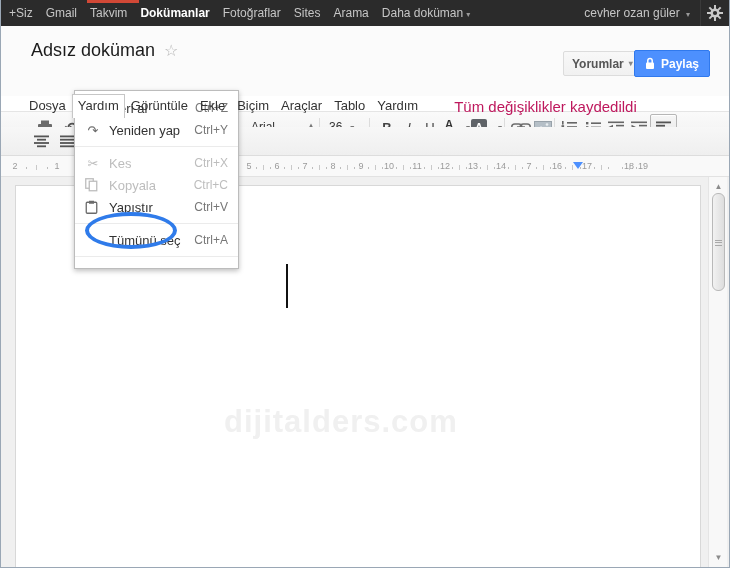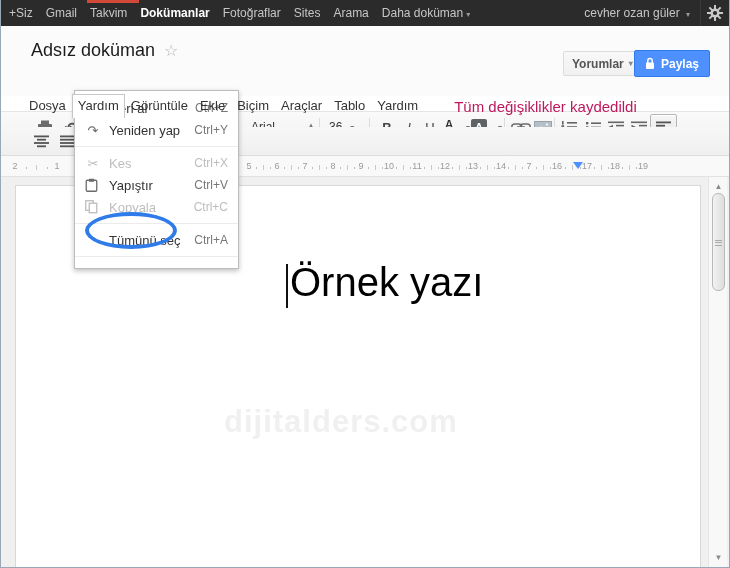--- a/index.html
+++ b/index.html
@@ -377,33 +377,32 @@
         <span class="rtick tall" style="left: 542px;"></span>
         <span class="rtick" style="left: 549px;"></span>
         <span class="rnum" style="left: 556px;">16</span>
         <span class="rtick" style="left: 563.5px;"></span>
         <span class="rtick tall" style="left: 571px;"></span>
         <span class="rtick" style="left: 578.5px;"></span>
         <span class="rnum" style="left: 586px;">17</span>
         <span class="rtick" style="left: 593px;"></span>
         <span class="rtick tall" style="left: 600px;"></span>
         <span class="rtick" style="left: 607px;"></span>
-        <span class="rnum" style="left: 614px;">18</span>
+        <span class="rnum" style="left: 628px;">18</span>
         <span class="rtick" style="left: 621px;"></span>
         <span class="rtick tall" style="left: 628px;"></span>
         <span class="rtick" style="left: 635px;"></span>
         <span class="rnum" style="left: 642px;">19</span>
       </div>
     <div id="ruler-indent-marker" style="left: 572px; border-top-color: rgb(77, 144, 254);"></div>
   </div>
 
   <div id="docarea">
     <div id="page">
       <div id="cursor"></div>
-      <div id="doc-text">Örnek yazı</div>
       <div id="watermark">dijitalders.com</div>
     </div>
     <div id="scrollbar">
       <div class="sb-arrow" id="sb-up">▲</div>
       <div id="sb-thumb">
         <div class="grips">
             <div class="grip"></div>
             <div class="grip"></div>
             <div class="grip"></div>
           </div>
@@ -422,40 +421,40 @@
       <span class="mic">↷</span>
       <span class="mlabel">Yeniden yap</span>
       <span class="mshort">Ctrl+Y</span>
     </div>
     <div class="msep"></div>
     <div class="mi disabled">
       <span class="mic">✂</span>
       <span class="mlabel">Kes</span>
       <span class="mshort">Ctrl+X</span>
     </div>
+    <div class="mi disabled">
+      <span class="mic">
+        <svg width="13" height="14" viewBox="0 0 13 14">
+          <rect x="0.75" y="0.75" width="7.5" height="9.5" fill="#fff" stroke="currentColor" stroke-width="1.3"></rect>
+          <rect x="4.25" y="3.25" width="7.5" height="9.5" fill="#fff" stroke="currentColor" stroke-width="1.3"></rect>
+        </svg>
+      </span>
+      <span class="mlabel">Kopyala</span>
+      <span class="mshort">Ctrl+C</span>
+    </div>
     <div class="mi">
       <span class="mic">
         <svg width="13" height="14" viewBox="0 0 13 14">
           <rect x="1.25" y="2.25" width="10.5" height="11" rx="1" fill="#fff" stroke="currentColor" stroke-width="1.3"></rect>
           <rect x="4" y="0.75" width="5" height="3" fill="currentColor"></rect>
         </svg>
       </span>
       <span class="mlabel">Yapıştır</span>
       <span class="mshort">Ctrl+V</span>
     </div>
-    <div class="mi disabled">
-      <span class="mic">
-        <svg width="13" height="14" viewBox="0 0 13 14">
-          <rect x="0.75" y="0.75" width="7.5" height="9.5" fill="#fff" stroke="currentColor" stroke-width="1.3"></rect>
-          <rect x="4.25" y="3.25" width="7.5" height="9.5" fill="#fff" stroke="currentColor" stroke-width="1.3"></rect>
-        </svg>
-      </span>
-      <span class="mlabel">Kopyala</span>
-      <span class="mshort">Ctrl+C</span>
-    </div>
     <div class="msep"></div>
     <div class="mi">
       <span class="mic"></span>
       <span class="mlabel">Tümünü seç</span>
       <span class="mshort">Ctrl+A</span>
     </div>
     <div class="msep"></div>
     <div id="select-all-annotation" style="border-color: rgb(47, 123, 234);"></div>
   </div>
 

